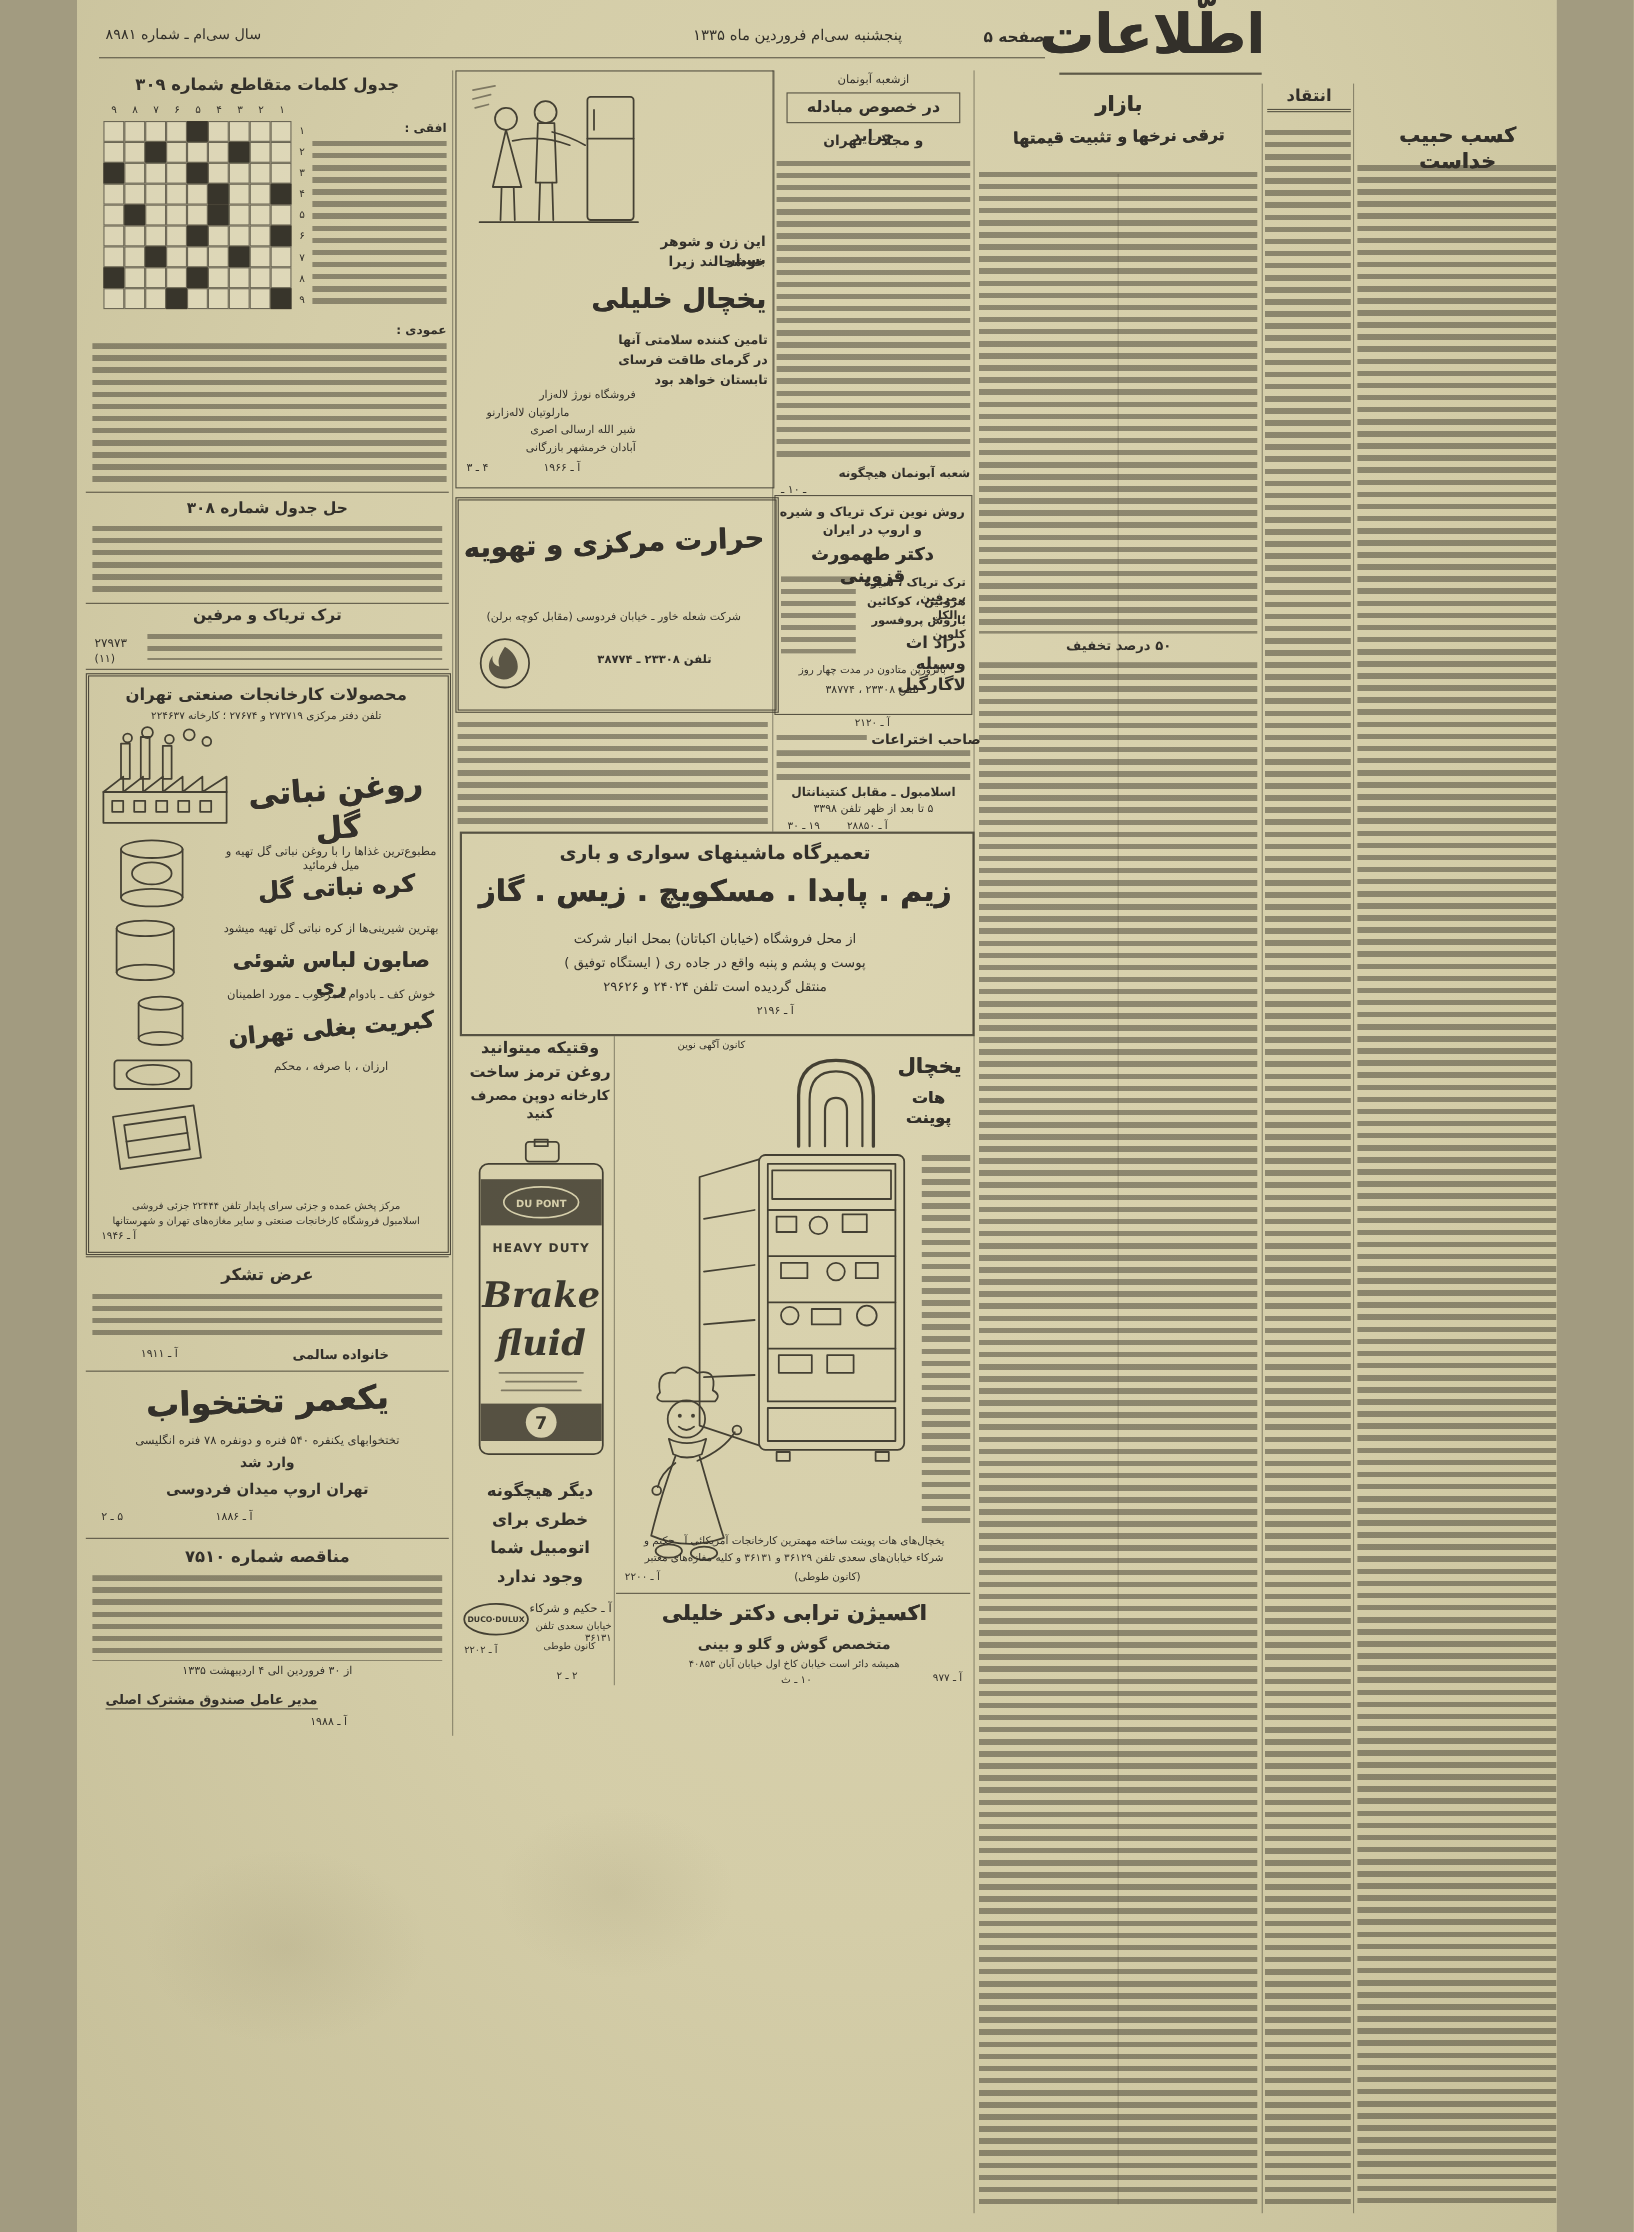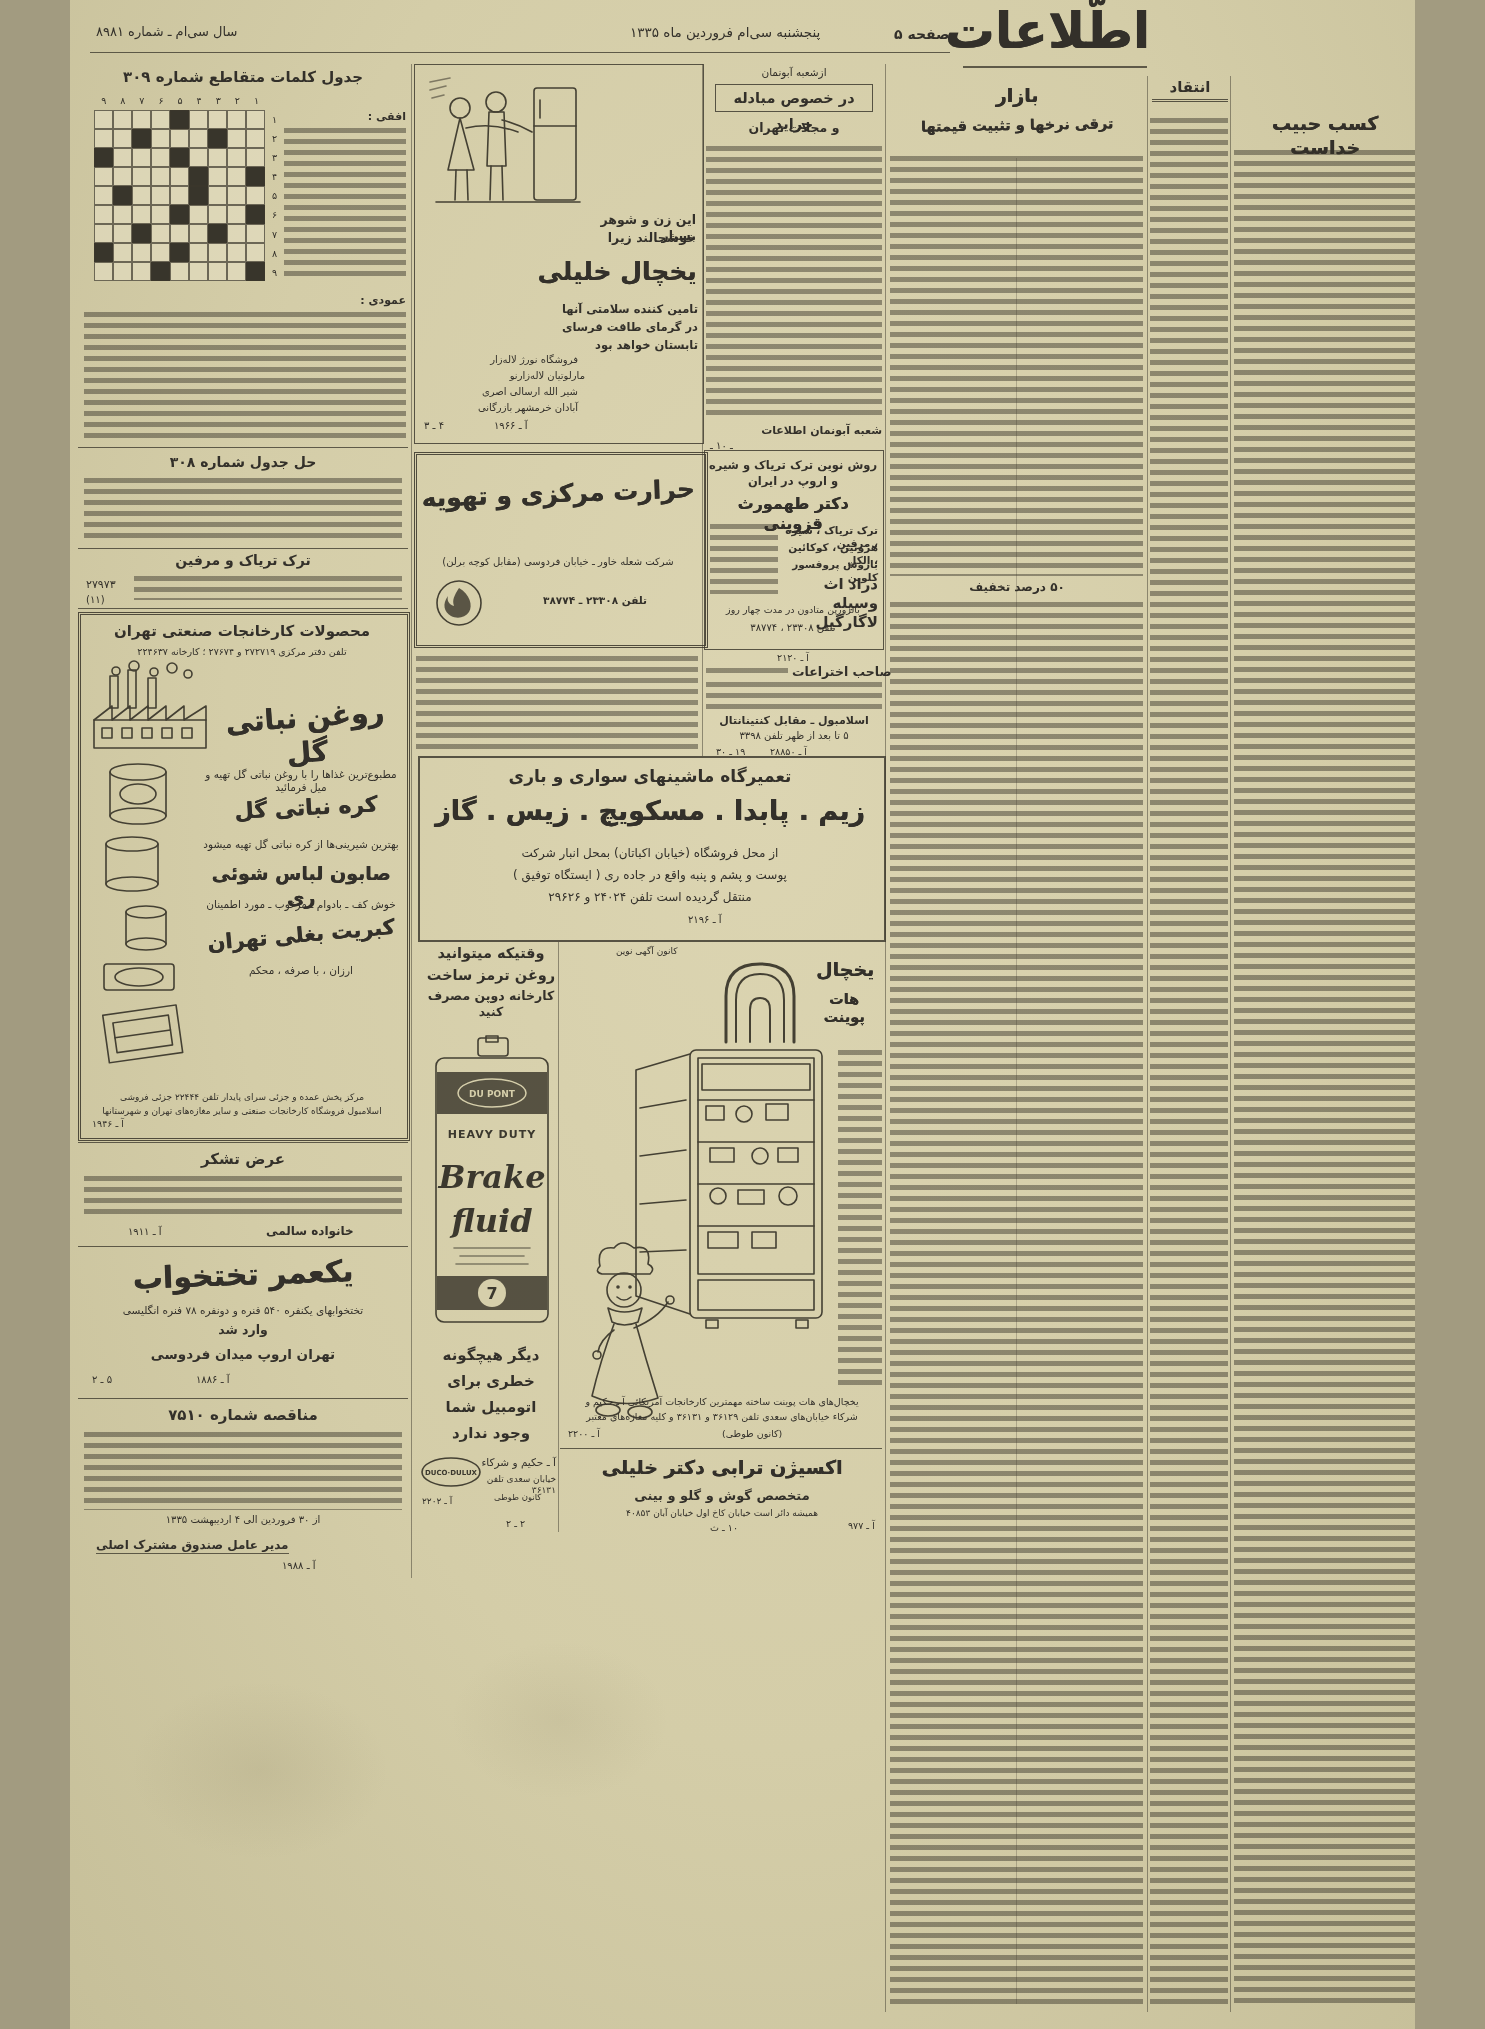--- a/index.html
+++ b/index.html
@@ -268,21 +268,21 @@
     <line class="ink" x1="14" y1="128" x2="158" y2="128"></line>
     <path class="ink" d="M8,8 L28,4 M8,16 L24,12 M10,24 L22,21" opacity=".6"></path>
   </svg>
   <div class="t b r" style="left:522px;top:212px;width:104px;font-size:12.5px;">این زن و شوهر بسیار</div>
   <div class="t b r" style="left:522px;top:230px;width:104px;font-size:12.5px;">خوشحالند زیرا</div>
   <div class="t heavy c" style="left:466px;top:256px;width:162px;font-size:25px;">یخچال خلیلی</div>
   <div class="t b r" style="left:482px;top:302px;width:146px;font-size:11.5px;">تامین کننده سلامتی آنها</div>
   <div class="t b r" style="left:482px;top:320px;width:146px;font-size:11.5px;">در گرمای طاقت فرسای</div>
   <div class="t b r" style="left:482px;top:338px;width:146px;font-size:11.5px;">تابستان خواهد بود</div>
   <div class="t r" style="left:352px;top:354px;width:156px;font-size:10px;">فروشگاه نورژ لاله‌زار</div>
-  <div class="t r" style="left:359px;top:370px;width:156px;font-size:10px;">مارلوتیان لاله‌زارنو</div>
+  <div class="t r" style="left:332px;top:370px;width:156px;font-size:10px;text-align:center;">مارلوتیان لاله‌زارنو</div>
   <div class="t r" style="left:352px;top:386px;width:156px;font-size:10px;">شیر الله ارسالی اصری</div>
   <div class="t r" style="left:352px;top:402px;width:156px;font-size:10px;">آبادان خرمشهر بازرگانی</div>
   <div class="t" style="left:354px;top:420px;font-size:10px;">۴ ـ ۳</div>
   <div class="t" style="left:424px;top:420px;font-size:10px;">آ ـ ۱۹۶۶</div>
 
   <div class="dbox" style="left:344px;top:452px;width:288px;height:190px;"></div>
   <div class="t heavy c" style="left:350px;top:478px;width:276px;font-size:25px;transform:rotate(-2deg);">حرارت مرکزی و تهویه</div>
   <div class="t c" style="left:350px;top:556px;width:276px;font-size:10px;">شرکت شعله خاور ـ خیابان فردوسی (مقابل کوچه برلن)</div>
   <svg style="left:364px;top:578px;" width="50" height="50" viewBox="0 0 50 50">
     <circle class="ink" cx="25" cy="25" r="22"></circle>
@@ -420,21 +420,21 @@
   <div class="t r" style="left:408px;top:1456px;width:78px;font-size:10.5px;">آ ـ حکیم و شرکاء</div>
   <div class="t r" style="left:396px;top:1474px;width:90px;font-size:9px;">خیابان سعدی تلفن ۳۶۱۳۱</div>
   <div class="t" style="left:424px;top:1492px;font-size:8.5px;">کانون طوطی</div>
   <div class="t" style="left:352px;top:1496px;font-size:9px;">آ ـ ۲۲۰۲</div>
   <div class="t" style="left:436px;top:1518px;font-size:9.5px;">۲ ـ ۲</div>
 
   <div class="t c" style="left:636px;top:66px;width:176px;font-size:10.5px;letter-spacing:1px;">ازشعبه آبونمان</div>
   <div class="t b c" style="left:645px;top:84px;width:156px;height:26px;line-height:26px;font-size:14.5px;border:1.5px solid rgba(64,60,48,.85);">در خصوص مبادله جراید</div>
   <div class="t b c" style="left:636px;top:120px;width:176px;font-size:12.5px;">و مجلات تهران</div>
   <div class="greek" style="left:636px;top:146px;width:176px;height:272px;"></div>
-  <div class="t b r" style="left:656px;top:424px;width:156px;font-size:11px;">شعبه آبونمان اطلاعات</div>
+  <div class="t b r" style="left:656px;top:424px;width:156px;font-size:11px;">شعبه آبونمان هیچگونه</div>
   <div class="t" style="left:640px;top:440px;font-size:10px;">ـ ۱۰ ـ</div>
 
   <div class="t heavy c" style="left:818px;top:84px;width:258px;font-size:19px;">بازار</div>
   <div class="t heavy c" style="left:828px;top:116px;width:238px;font-size:14.5px;transform:rotate(-1deg);">ترقی نرخها و تثبیت قیمتها</div>
   <div class="greek" style="left:820px;top:156px;width:253px;height:420px;"></div>
   <div class="t b c" style="left:828px;top:580px;width:238px;font-size:12px;">۵۰ درصد تخفیف</div>
   <div class="greek" style="left:820px;top:602px;width:253px;height:1402px;"></div>
 
   <div class="t b c" style="left:1082px;top:78px;width:76px;font-size:15px;border-bottom:3px double rgba(64,60,48,.85);padding-bottom:2px;">انتقاد</div>
   <div class="greek" style="left:1080px;top:118px;width:78px;height:1886px;"></div>

